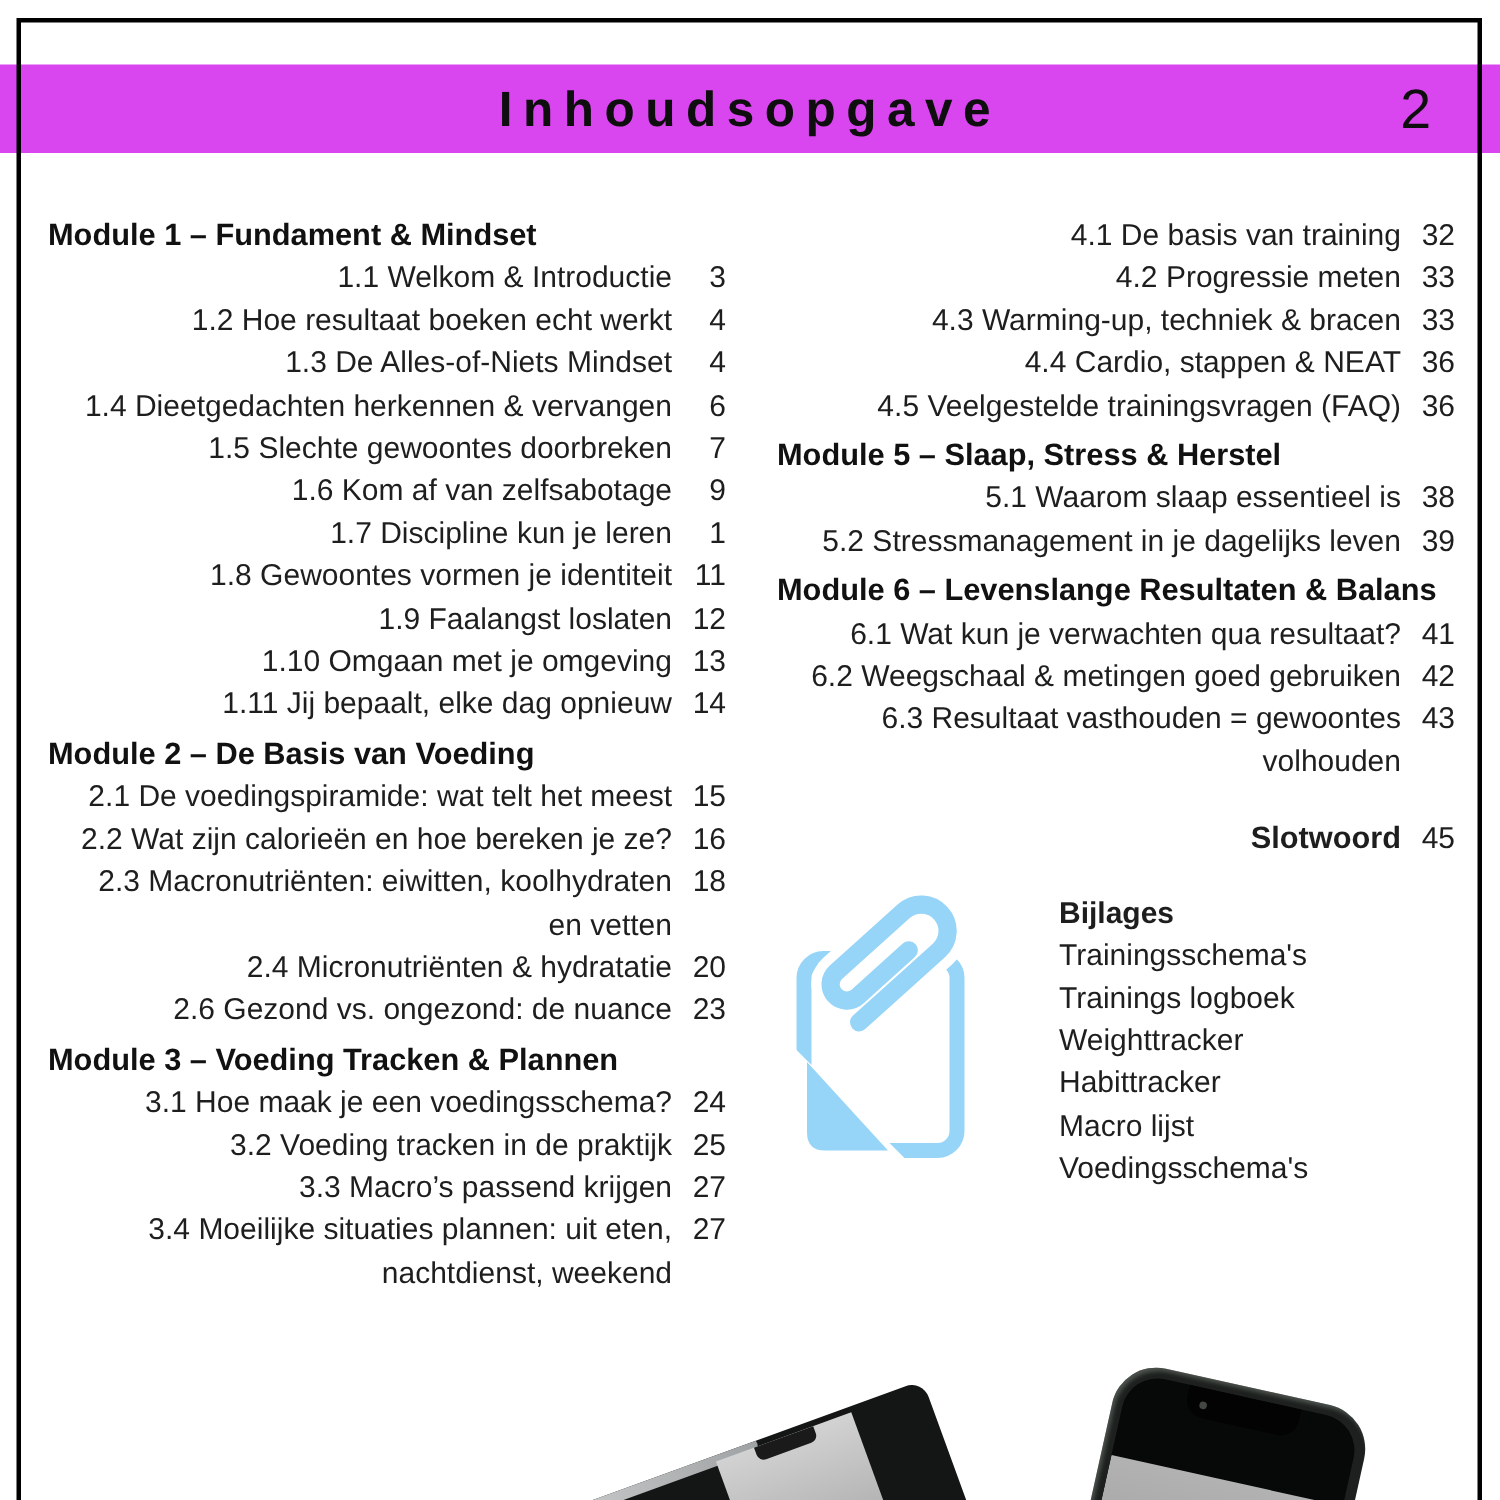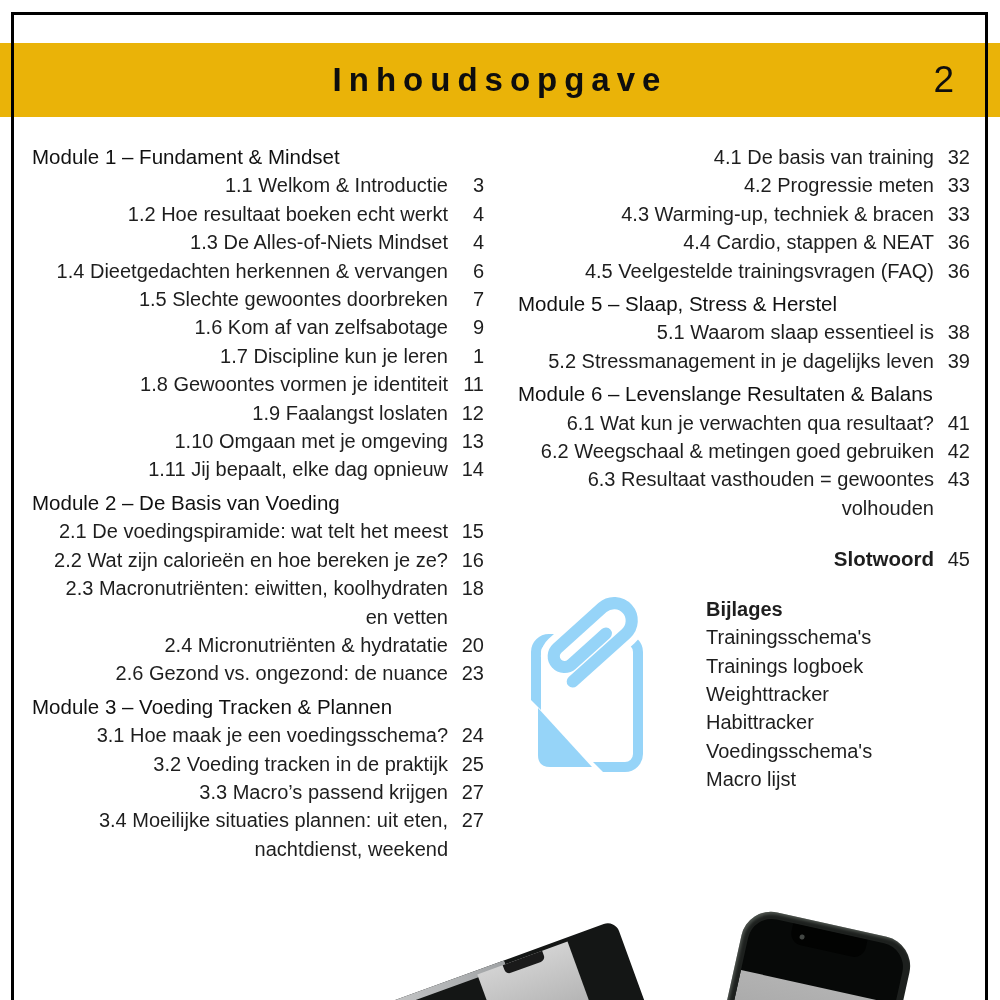--- a/index.html
+++ b/index.html
@@ -1,40 +1,40 @@
 <!DOCTYPE html>
 <html><head>
 <meta charset="utf-8">
 <style>
   html,body{margin:0;padding:0;background:#ffffff;}
   .page{
     position:relative;width:1000px;height:1000px;background:#ffffff;overflow:hidden;
     font-family:"Liberation Sans",sans-serif;color:#1e1e1e;
   }
   
-  .band{position:absolute;left:0;top:43px;width:1000px;height:74px;background:#eab308;z-index:2;}
+  .band{position:absolute;left:0;top:43px;width:1000px;height:59px;background:#d946ef;z-index:2;}
   .band-title{
     position:absolute;left:0;right:0;top:0;height:100%;
     display:flex;align-items:center;justify-content:center;
     font-weight:bold;font-size:33px;letter-spacing:7px;color:#0e0e0e;
   }
   .band-page{
     position:absolute;right:46px;top:0;height:100%;
     display:flex;align-items:center;font-size:37px;color:#0e0e0e;
   }
   
   .frame{
     position:absolute;left:11px;top:12px;right:12px;height:1100px;
     border:3px solid #000;z-index:6;pointer-events:none;
   }
   
   .col{position:absolute;top:143px;width:452px;font-size:20px;line-height:28.4px;z-index:3;}
   .col-left{left:32px;}
   .col-right{left:518px;}
-  .toc-heading{font-weight:normal;font-size:20.5px;white-space:nowrap;margin-top:5px;color:#111;}
+  .toc-heading{font-weight:bold;font-size:20.5px;white-space:nowrap;margin-top:5px;color:#111;}
   .toc-section:first-child .toc-heading{margin-top:0;}
   .toc-row{position:relative;padding-right:36px;text-align:right;}
   .row-label,.row-label2{display:block;white-space:nowrap;}
   .row-page{position:absolute;right:0;top:0;}
   
   .slotwoord{margin-top:23px;font-weight:bold;font-size:20.5px;}
   .slotwoord .row-page{font-weight:normal;font-size:20px;margin-left:23px;}
   
   .bijlages{margin-top:21px;display:flex;gap:42px;}
   .bijlages-icon{width:138px;height:180px;flex:0 0 auto;margin-left:8px;}
@@ -247,22 +247,22 @@
           <path d="M 5,13 L 58,13 A 13,13 0 0 0 58,-13 L 13,-13 A 8,8 0 0 0 13,3 L 47,3" fill="none" stroke="#96D4F8" stroke-width="9" stroke-linecap="round" stroke-linejoin="round"></path>
         </g>
       </svg>
       <div class="bijlages-text">
         <div class="bijlages-heading">Bijlages</div>
         <div id="bijlages-items">
             <div class="bijlages-item">Trainingsschema's</div>
             <div class="bijlages-item">Trainings logboek</div>
             <div class="bijlages-item">Weighttracker</div>
             <div class="bijlages-item">Habittracker</div>
+            <div class="bijlages-item">Macro lijst</div>
             <div class="bijlages-item">Voedingsschema's</div>
-            <div class="bijlages-item">Macro lijst</div>
           </div>
       </div>
     </div>
   </div>
 
   <div class="laptop">
     <div class="laptop-edge"></div>
     <div class="laptop-photo">
       <div class="laptop-tab"></div>
 

